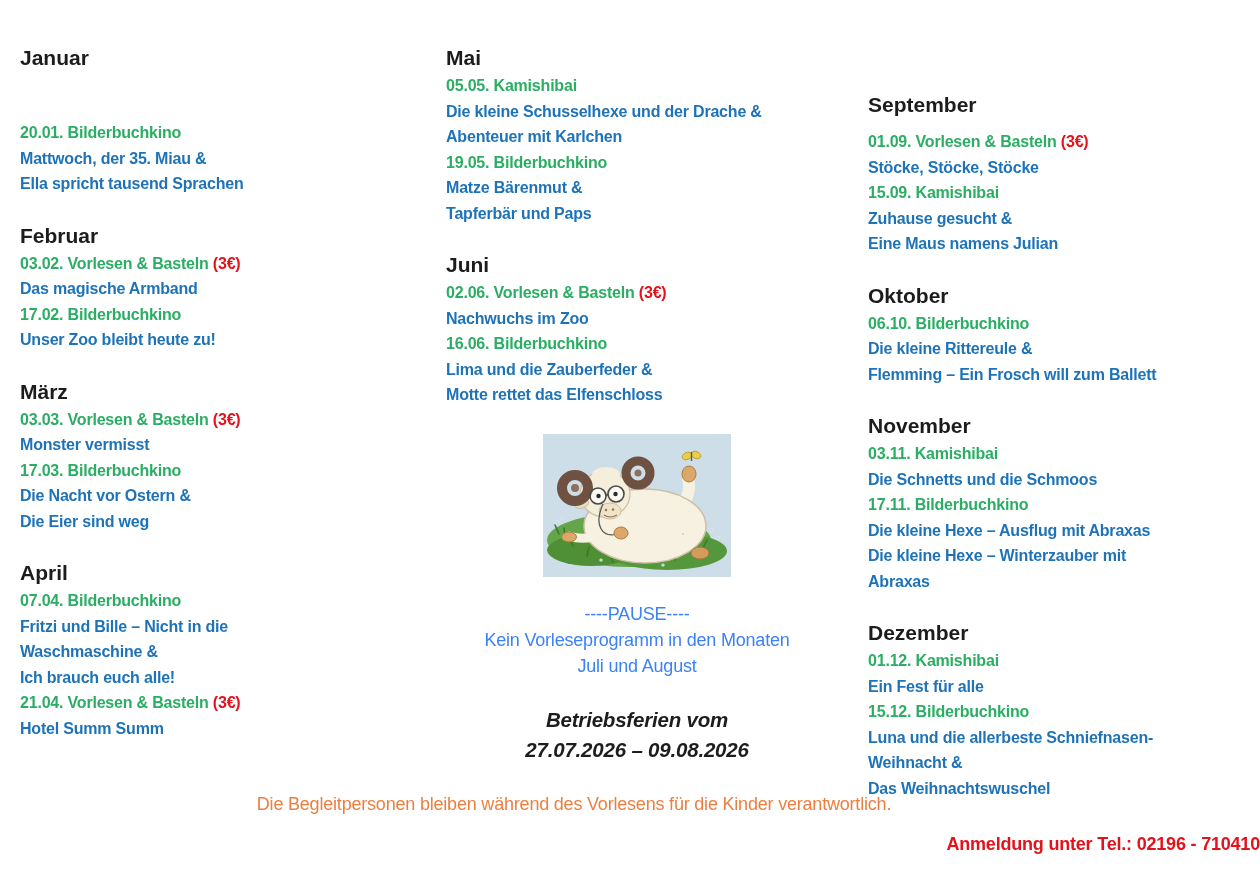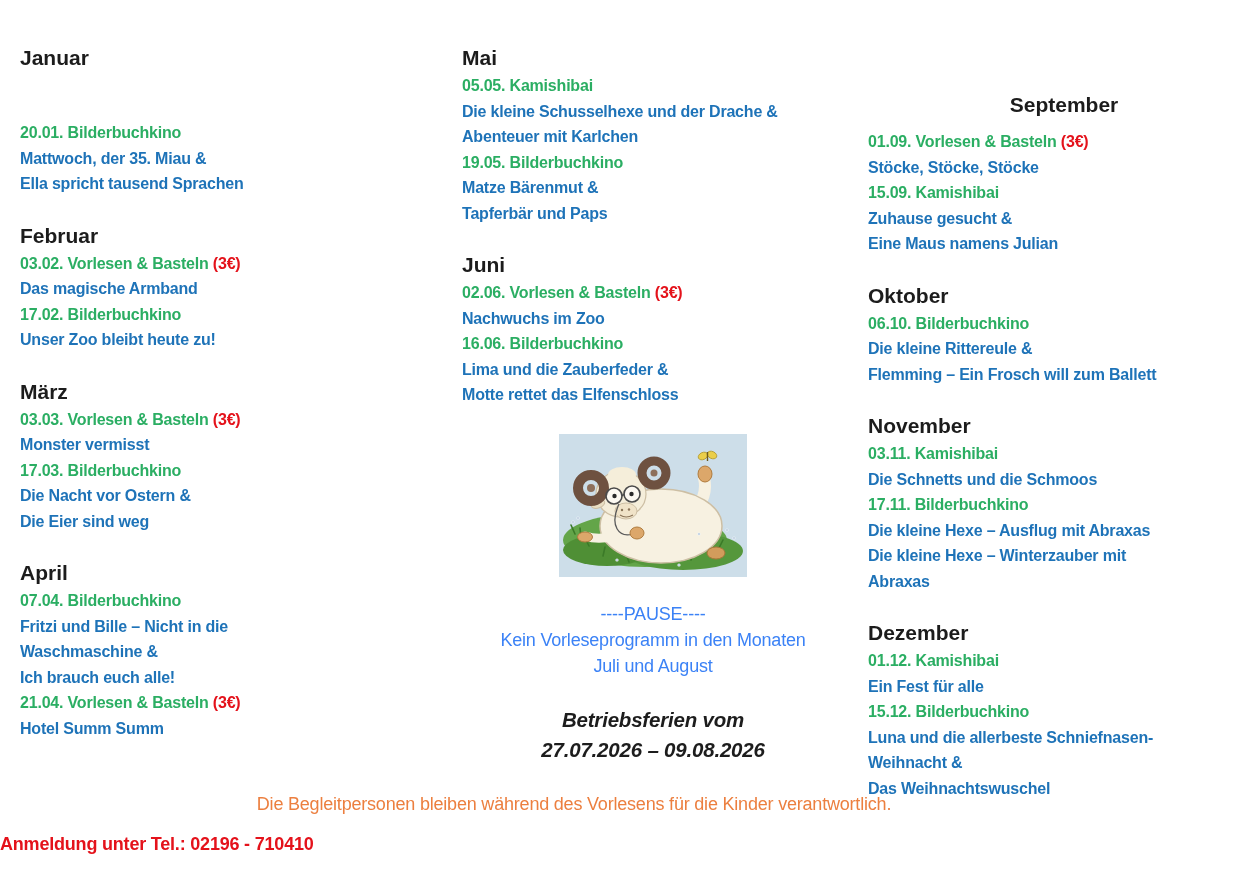--- a/index.html
+++ b/index.html
@@ -10,35 +10,35 @@
   }
   .page {
     position: relative;
     width: 1260px;
     height: 891px;
     background: #ffffff;
     overflow: hidden;
   }
   .col { position: absolute; }
   .col1 { left: 20px;  top: 45px; width: 420px; }
-  .col2 { left: 462px; top: 45px; width: 382px; }
+  .col2 { left: 446px; top: 45px; width: 382px; }
   .col3 { left: 868px; top: 92px; width: 392px; }
 
   .section { margin-bottom: 26px; }
   .month-header {
     font-size: 21px;
     font-weight: bold;
     color: #1c1c1c;
     text-underline-offset: 4px;
     text-decoration-thickness: 2px;
     margin-bottom: 3px;
     line-height: 25px;
   }
   .section.gap-large .month-header { margin-bottom: 50px; }
-  .section.gap-small .month-header { margin-bottom: 12px; text-align: center; }
+  .section.gap-small .month-header { margin-bottom: 12px; }
 
   .line {
     font-size: 16px;
     font-weight: bold;
     line-height: 25.5px;
     white-space: nowrap;
     letter-spacing: -0.2px;
   }
   .c-green  { color: var(--green); }
   .c-blue   { color: var(--blue); }
@@ -77,21 +77,21 @@
     text-align: center;
     font-size: 18px;
     color: var(--orange);
     letter-spacing: -0.2px;
   }
   .footer-red {
     position: absolute;
     top: 834px;
     left: 0;
     width: 1260px;
-    text-align: left;
+    text-align: right;
     font-size: 18px;
     font-weight: bold;
     color: var(--red);
     letter-spacing: -0.2px;
   }
 </style>
 </head>
 <body>
 
 <div class="page">

